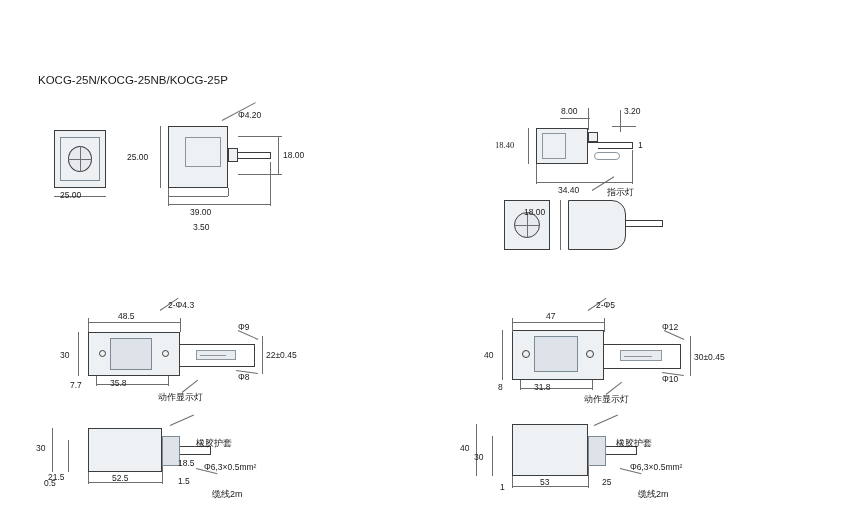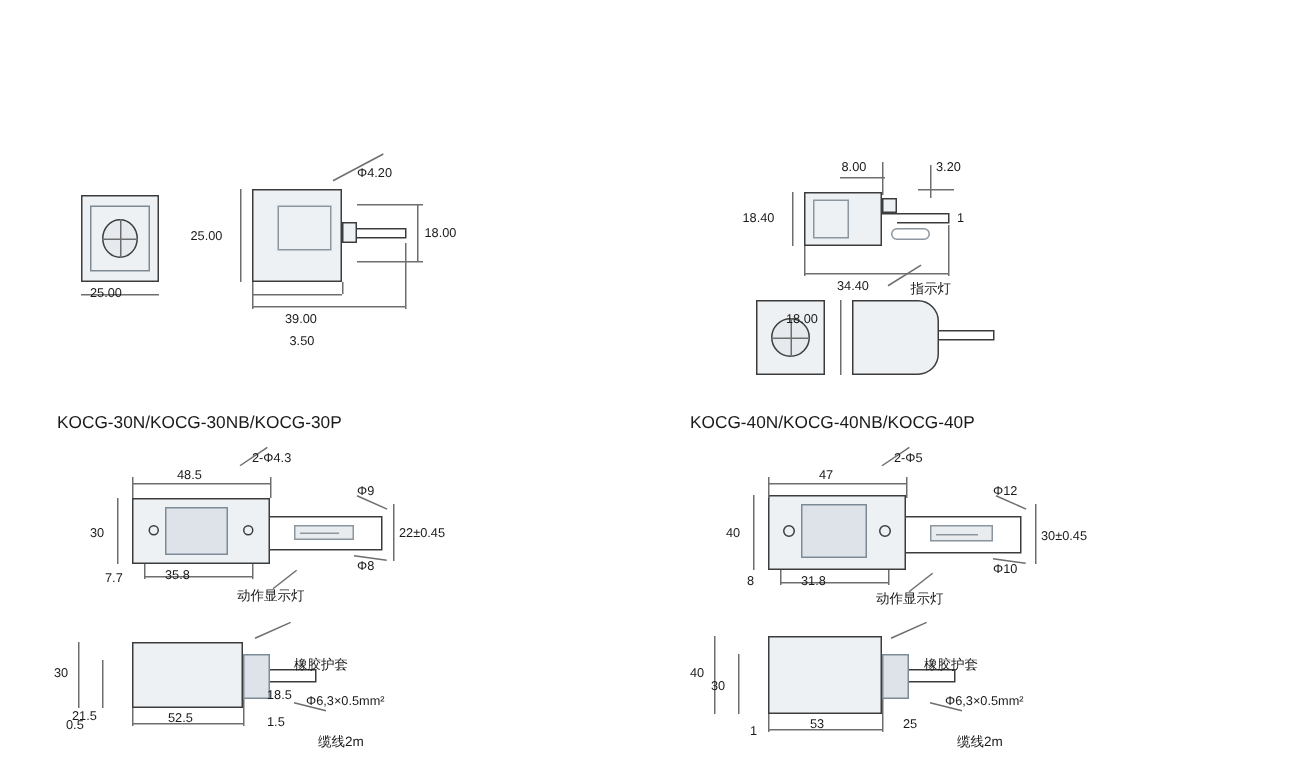--- a/index.html
+++ b/index.html
@@ -96,22 +96,21 @@
     border-radius: 50%;
     box-sizing: border-box;
   }
 </style>
 </head>
 <body>
 
 <div class="page">
 
 
-  <div class="sec-title" style="left:38px; top:276px;">KOCG-30N/KOCG-30NB/KOCG-30P</div>
-  <div class="sec-title" style="left:460px; top:276px;">KOCG-40N/KOCG-40NB/KOCG-40P</div>
+  <div class="sec-title" style="left:38px; top:74px;">KOCG-25N/KOCG-25NB/KOCG-25P</div>
 
   <div class="blk">
 
     <div class="boxf" style="left:54px; top:130px; width:52px; height:58px;"></div>
     <div class="box" style="left:60px; top:137px; width:40px; height:44px; border-color:#7d8b96;"></div>
     <div class="circ" style="left:68px; top:146px; width:24px; height:26px; background:#e6eaee;"></div>
     <div class="ln lnH" style="left:68px; top:159px; width:24px; background:#6e6e6e;"></div>
     <div class="ln lnV" style="left:80px; top:146px; height:26px; background:#6e6e6e;"></div>
 
     <div class="boxf" style="left:168px; top:126px; width:60px; height:62px;"></div>
@@ -156,21 +155,21 @@
     <div class="ln lnH thin" style="left:536px; top:182px; width:96px;"></div>
     <div class="ln lnV thin" style="left:536px; top:164px; height:20px;"></div>
     <div class="ln lnV thin" style="left:632px; top:150px; height:34px;"></div>
     <div class="ln lnV thin" style="left:588px; top:108px; height:22px;"></div>
     <div class="ln lnV thin" style="left:620px; top:110px; height:22px;"></div>
     <div class="ln lnH thin" style="left:560px; top:118px; width:30px;"></div>
     <div class="ln lnH thin" style="left:612px; top:126px; width:24px;"></div>
 
     <div class="dim" style="left:561px; top:106px;">8.00</div>
     <div class="dim" style="left:624px; top:106px;">3.20</div>
-    <div class="dim" style="left:495px; top:140px;">18.40</div>
+    <div class="dim" style="left:495px; top:140px;font-family:Liberation Serif, serif;">18.40</div>
     <div class="dim" style="left:638px; top:140px;">1</div>
     <div class="dim" style="left:558px; top:185px;">34.40</div>
 
     <div class="ln lnH thin" style="left:592px; top:190px; width:26px; transform:rotate(-32deg); transform-origin:left center;"></div>
     <div class="lbl" style="left:607px; top:186px;">指示灯</div>
 
     <div class="boxf" style="left:504px; top:200px; width:46px; height:50px;"></div>
     <div class="circ" style="left:514px; top:212px; width:26px; height:26px; background:#e6eaee;"></div>
     <div class="ln lnH" style="left:514px; top:225px; width:26px; background:#6e6e6e;"></div>
     <div class="ln lnV" style="left:527px; top:212px; height:26px; background:#6e6e6e;"></div>

